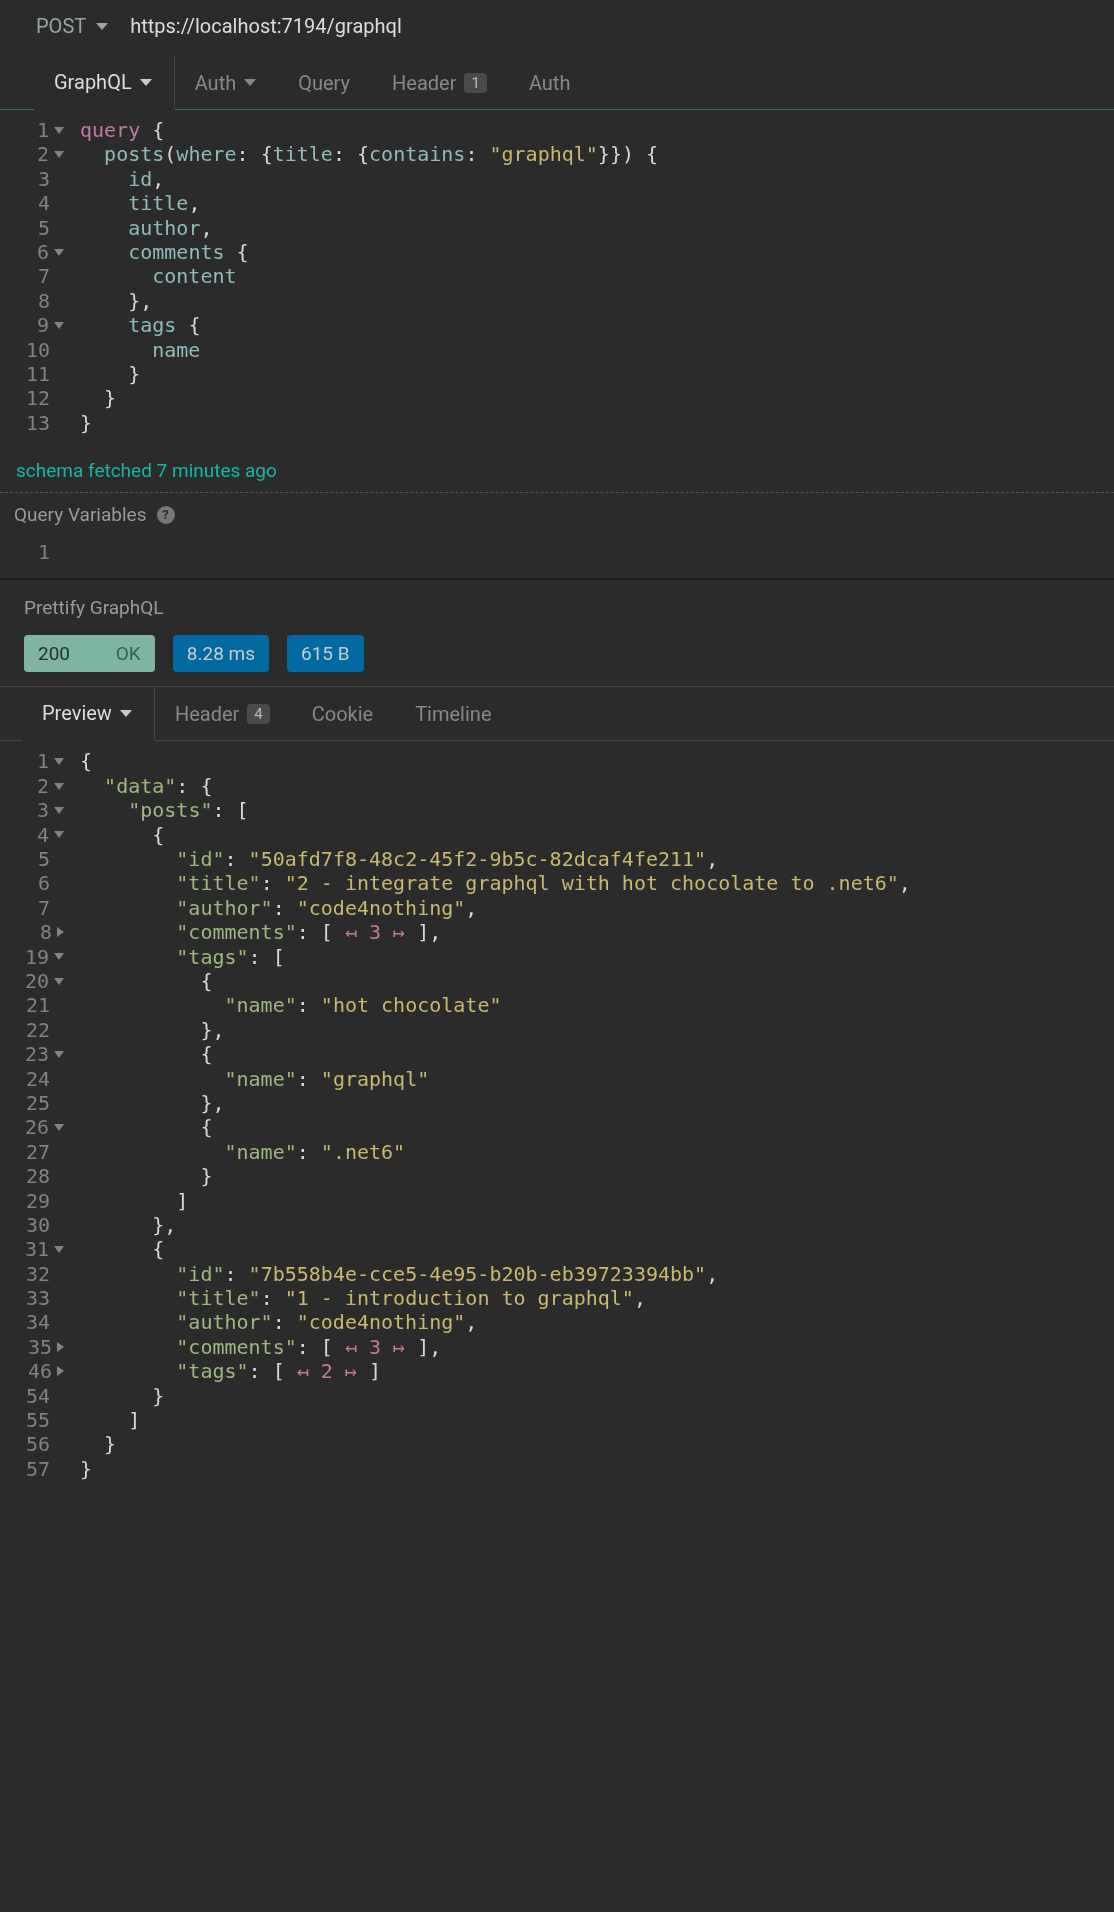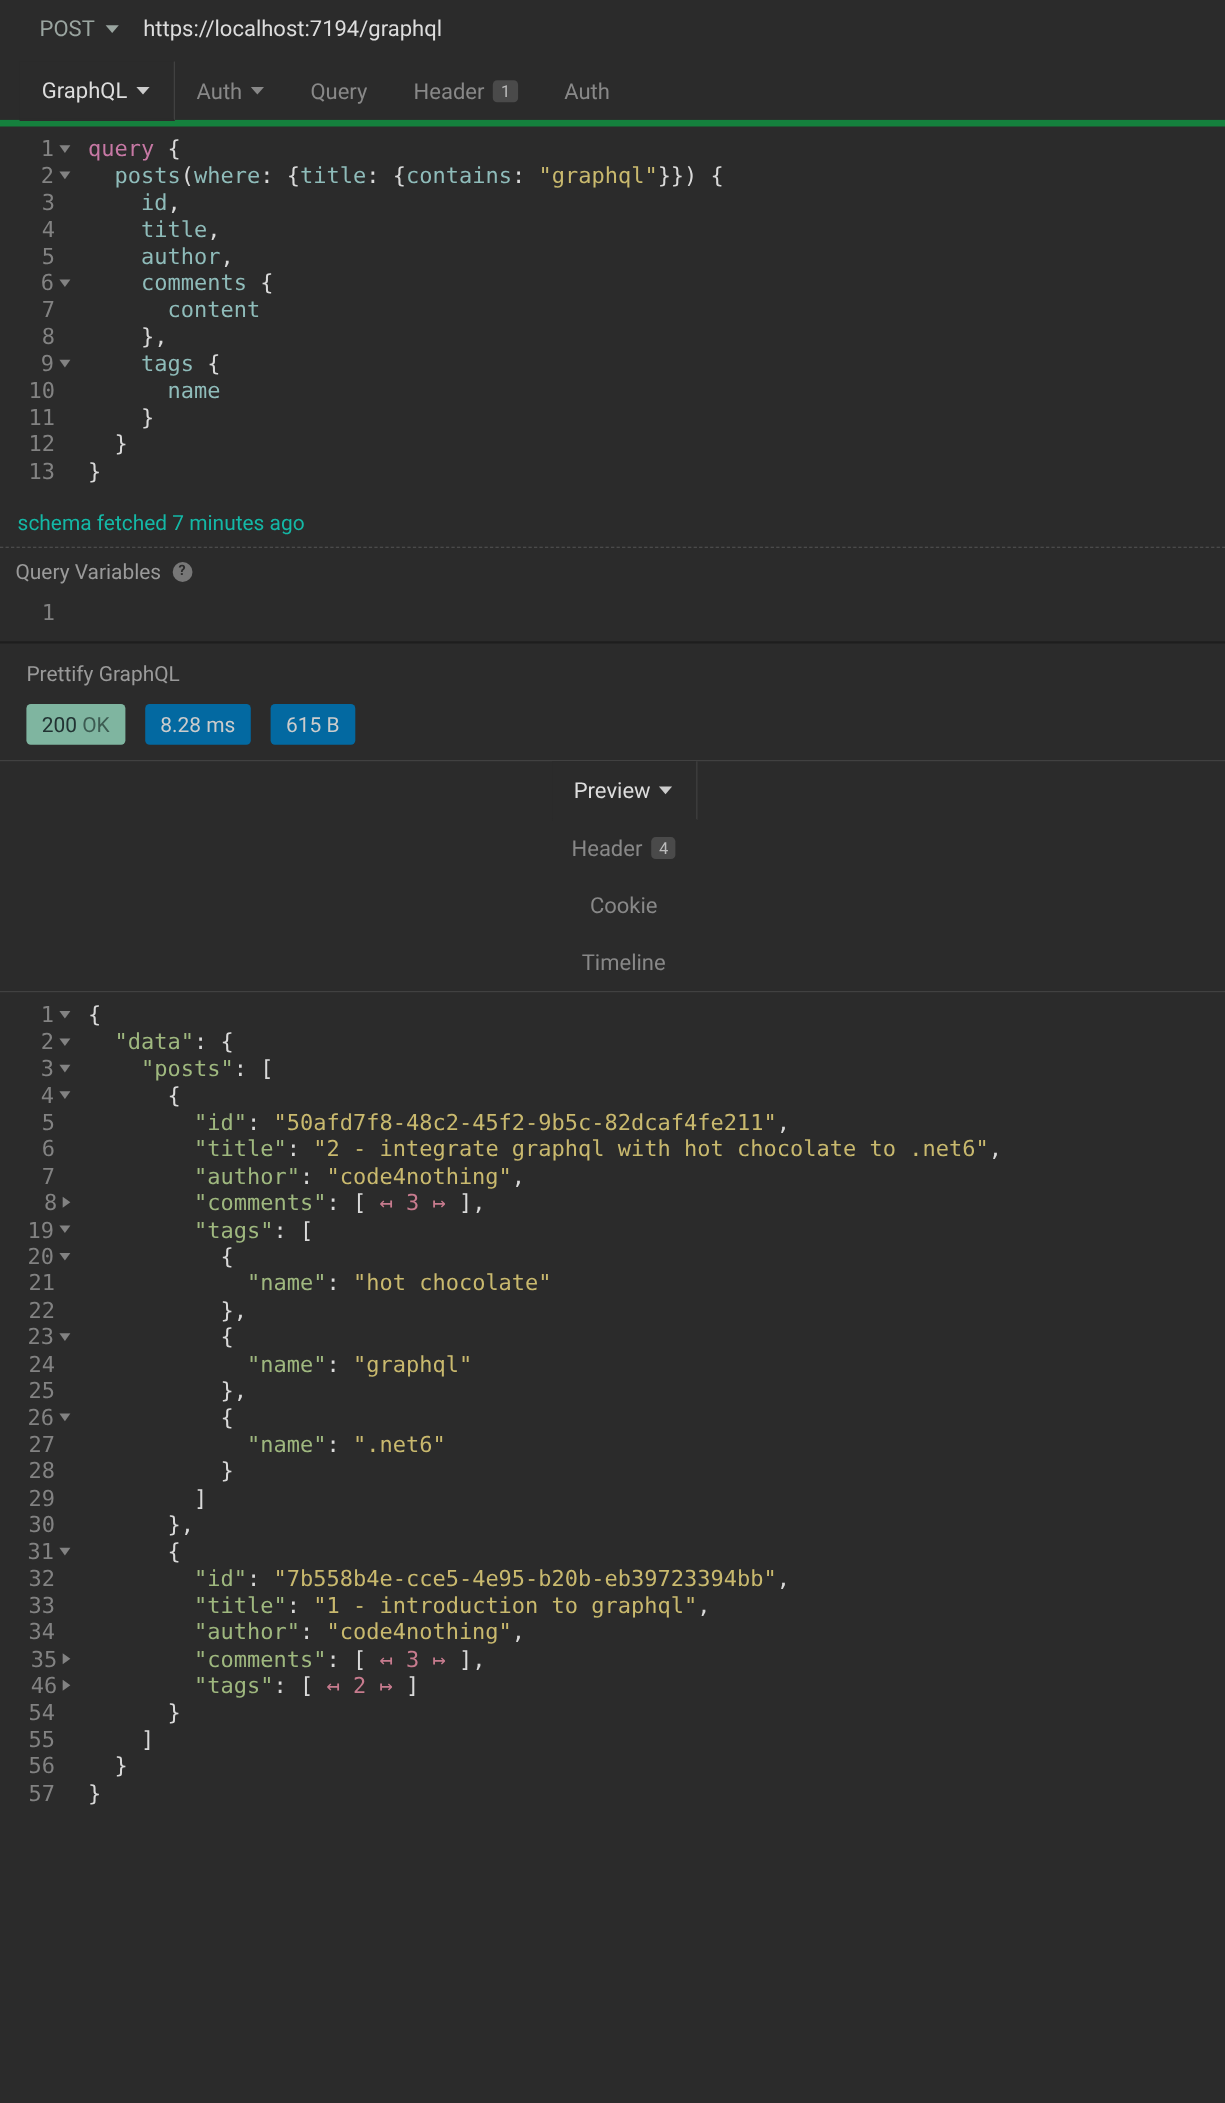--- a/index.html
+++ b/index.html
@@ -30,22 +30,22 @@
     border-right: 6px solid transparent;
     border-top: 7px solid #9aa5a0;
   }
   .url {
     color: #ddd;
     font-size: 20px;
   }
   .tabs-row {
     display: flex;
     align-items: center;
-    border-bottom: 6px solid #15803d;
-    padding-left: 18px;
+    border-bottom: 1px solid #15803d;
+    padding-left: 34px;
   }
   .tab {
     padding: 14px 22px 14px 20px;
     color: #888;
     cursor: pointer;
     display: flex;
     align-items: center;
     gap: 8px;
     font-size: 20px;
   }
@@ -152,27 +152,26 @@
     padding: 7px 14px;
     border-radius: 4px;
     background: #0369a1;
     color: #ccc;
     font-size: 19px;
   }
   .pill.ok {
     background: #7fb5a0;
     color: #233;
   }
-  .pill.ok .ok-txt { color: #3d5c52; }
+  .pill.ok .ok-txt { color: #3d5c52; margin-left: 41px; }
   .response-tabs {
     display: flex;
     border-top: 1px solid #444;
     border-bottom: 1px solid #444;
     padding-left: 22px;
-    flex-direction: column;
   }
 </style>
 </head>
 <body>
 
 <div class="top-bar">
   <div class="method">
     <span>POST</span>
     <span class="caret-down"></span>
   </div>

